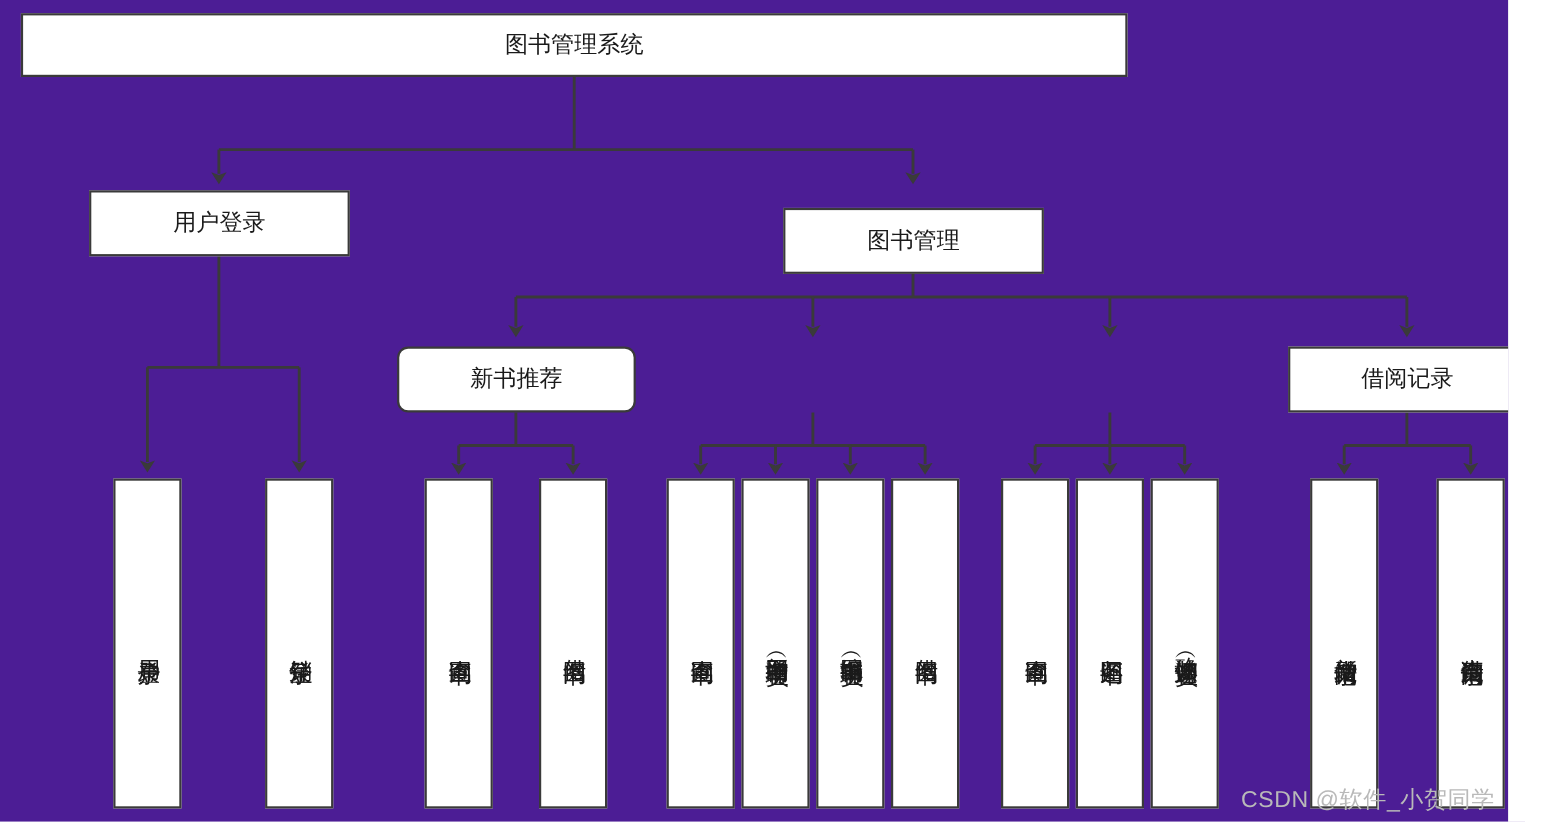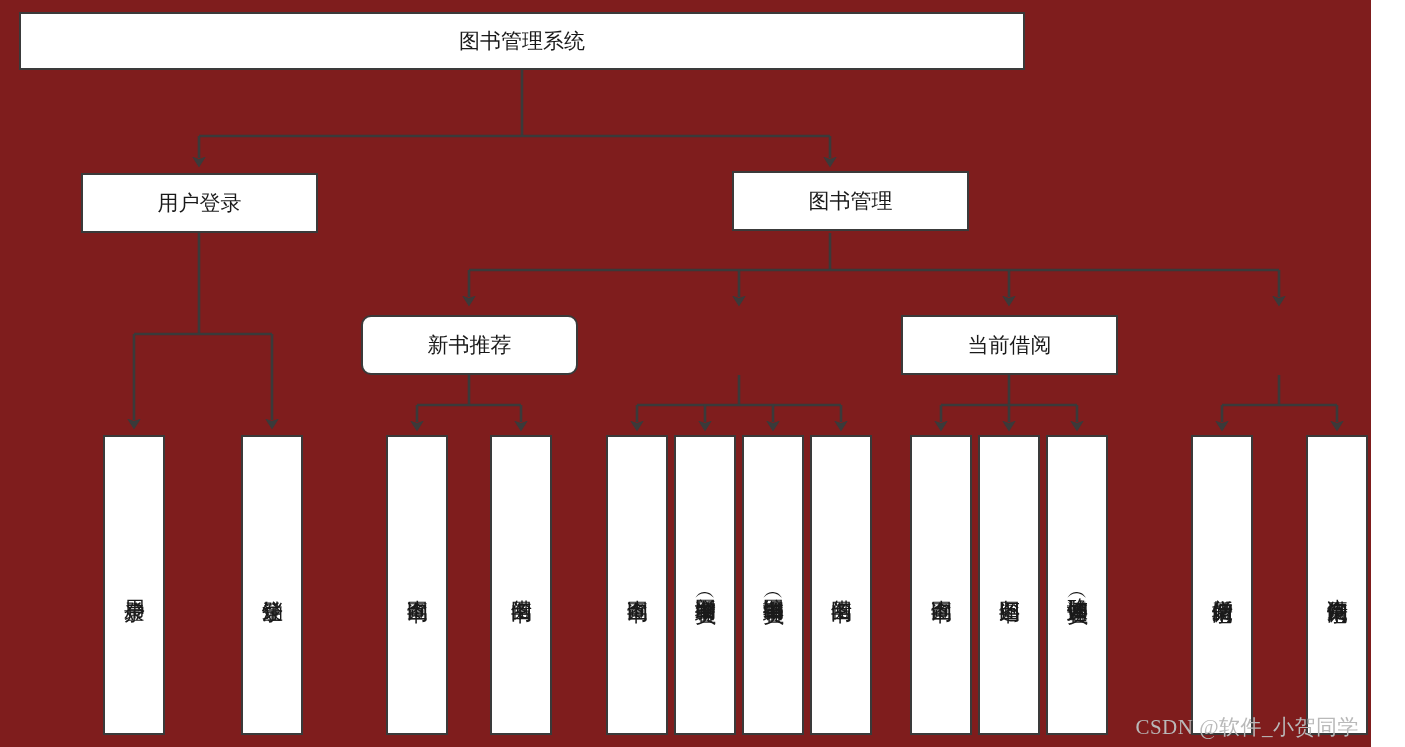--- a/index.html
+++ b/index.html
@@ -7,23 +7,22 @@
     padding: 0;
     background: #ffffff;
   }
   body {
     font-family: "Liberation Sans", "DejaVu Sans", sans-serif;
   }
   #canvas {
     position: relative;
     width: 1371px;
     height: 747px;
-    background: #7f1d1d;
+    background: #4c1d95;
     overflow: hidden;
-    font-family: Liberation Serif, serif;
   }
   svg#wires {
     position: absolute;
     left: 0;
     top: 0;
     width: 1405px;
     height: 747px;
     pointer-events: none;
   }
   .node {
@@ -122,33 +121,33 @@
   </svg>
 
   <div class="node h-node" style="left:19px; top:12px; width:1006px; height:58px;">
     <span class="lbl">图书管理系统</span>
   </div>
 
   <div class="node h-node" style="left:81px; top:173px; width:237px; height:60px;">
     <span class="lbl">用户登录</span>
   </div>
 
-  <div class="node h-node" style="left:712px; top:171px; width:237px; height:60px;margin-left:20px;">
+  <div class="node h-node" style="left:712px; top:189px; width:237px; height:60px;">
     <span class="lbl">图书管理</span>
   </div>
 
   <div class="node h-node" style="left:361px; top:315px; width:217px; height:60px;border-radius:10px;">
     <span class="lbl">新书推荐</span>
   </div>
 
 
-  <div class="node h-node" style="left:901px; top:315px; width:217px; height:60px;">
-    <span class="lbl">当前借阅</span>
-  </div>
-
+
+  <div class="node h-node" style="left:1171px; top:315px; width:217px; height:60px;">
+    <span class="lbl">借阅记录</span>
+  </div>
 
   <div class="node v-node" style="left:103px; top:435px; width:62px; height:300px;">
     <span class="lbl">用户登录</span>
   </div>
 
   <div class="node v-node" style="left:241px; top:435px; width:62px; height:300px;">
     <span class="lbl">注销登录</span>
   </div>
 
   <div class="node v-node" style="left:386px; top:435px; width:62px; height:300px;">

